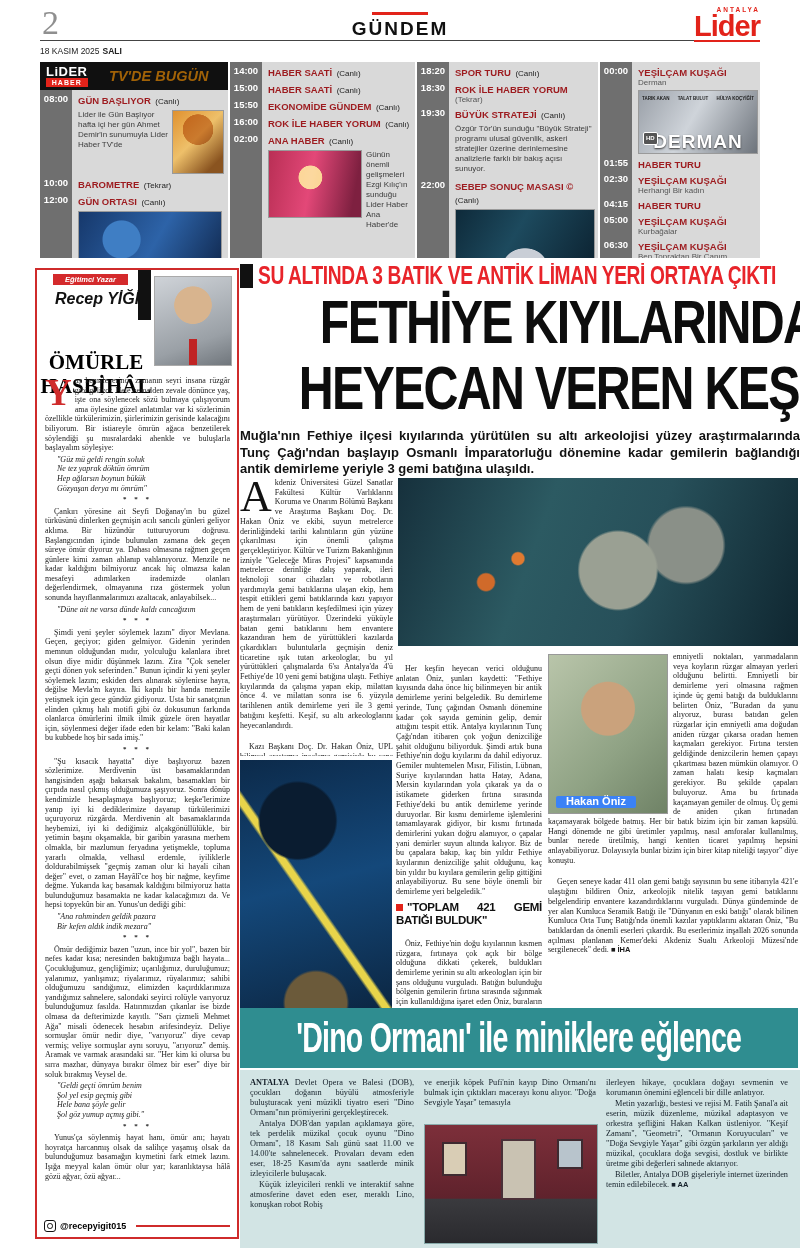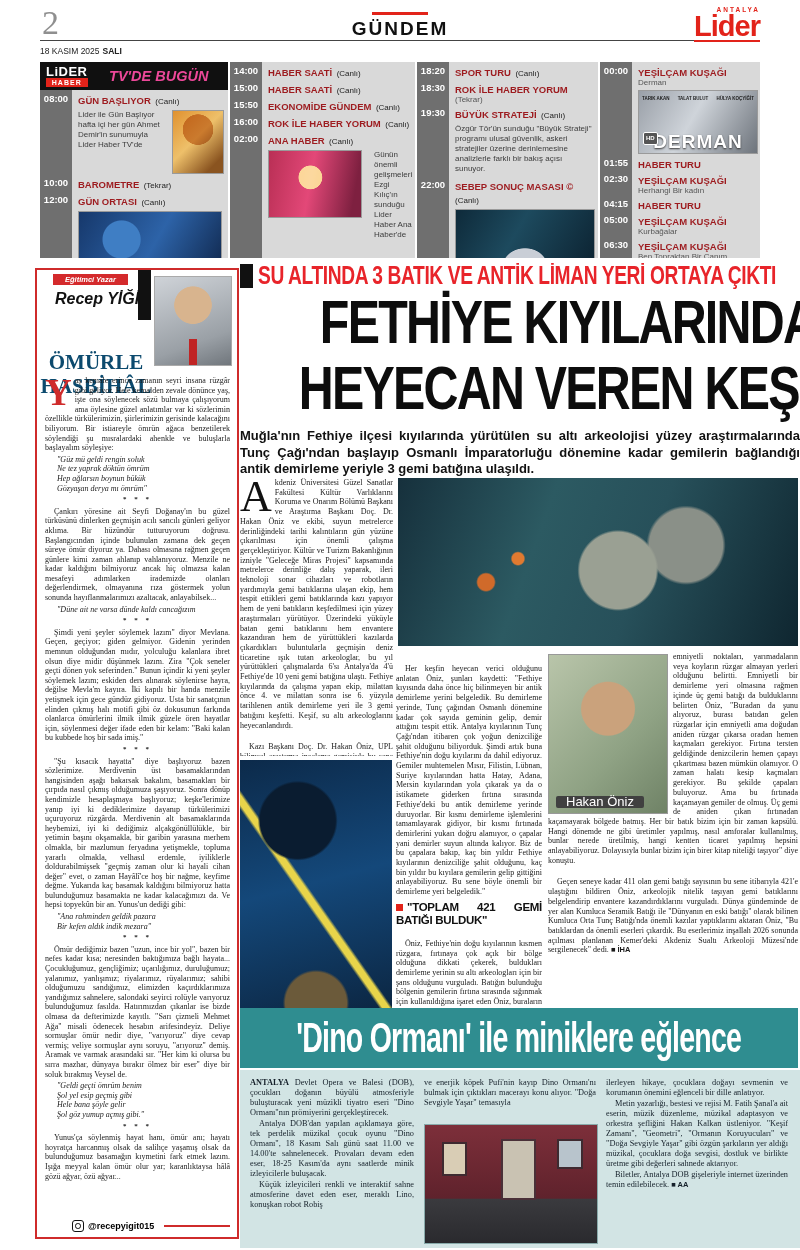--- a/index.html
+++ b/index.html
@@ -20,53 +20,53 @@
   
   .tvstrip{position:absolute;left:40px;top:62px;width:720px;height:196px;}
   .tvcol{position:absolute;top:0;height:196px;background:linear-gradient(90deg,#6f6f6f 32px,#d9d9d9 32px);overflow:hidden;}
   .tve{display:flex;align-items:flex-start;margin-top:3px;}
   .tve .t{flex:0 0 32px;width:32px;color:#fff;font-weight:700;font-size:9.5px;text-align:center;line-height:11px;}
   .tve .b{flex:1;padding:0 4px 0 6px;line-height:11px;}
   .ptitle{color:#9d1b1f;font-weight:700;font-size:9.5px;}
   .ptag{color:#222;font-size:8px;}
   .psub{display:block;color:#555;font-size:8px;line-height:9px;}
   .pdesc{color:#3c3c3c;font-size:8px;line-height:10px;}
-  .row2{display:flex;gap:12px;}
+  .row2{display:flex;gap:4px;}
   .tvimg{border:1px solid #9a9a9a;flex:0 0 auto;}
   .tvlogobar{height:28px;background:#101010;display:flex;align-items:center;gap:8px;padding:0 6px;}
   .lg-top{display:block;color:#fff;font-weight:900;font-size:13px;line-height:12px;letter-spacing:.5px;}
   .lg-bot{display:block;background:#e2231a;color:#fff;font-weight:700;font-size:7px;line-height:9px;text-align:center;letter-spacing:1px;}
-  .tvtitle{color:#ec4899;font-style:italic;font-weight:900;font-size:14.5px;flex:1;text-align:center;}
+  .tvtitle{color:#a16207;font-style:italic;font-weight:900;font-size:14.5px;flex:1;text-align:center;}
 
   
   .ph-anchor{background:linear-gradient(135deg,#e0912f,#eec06a 45%,#8a5420 85%),radial-gradient(circle at 50% 30%,#d9a36e 0 30%,transparent 31%);background-blend-mode:multiply;}
   .ph-gunortasi{background:radial-gradient(circle at 30% 55%,#3f7ec4 0 18%,transparent 19%),linear-gradient(120deg,#16386b,#2d63a8 55%,#122c54);}
   .ph-rok{background:radial-gradient(circle at 50% 28%,#caa07a 0 16%,transparent 17%),linear-gradient(160deg,#454a56,#1f2128 80%);}
   .ph-anahaber{background:linear-gradient(100deg,#b92f55,#e34878 45%,#7e2040 90%),radial-gradient(circle at 45% 40%,#e8c94a 0 18%,transparent 19%);background-blend-mode:screen;}
   .ph-sebep{background:radial-gradient(ellipse at 50% 72%,#c9ced6 0 22%,transparent 23%),linear-gradient(120deg,#0e2a3a,#1d4a5e 40%,#0a1e2c);}
   .ph-derman{position:relative;background:linear-gradient(120deg,#9aa0a8,#cfd4da 45%,#6e747c);}
   .derman-cast{display:flex;justify-content:space-between;padding:2px 3px 0 3px;font-size:4.5px;font-weight:700;color:#1a1a1a;}
   .derman-title{position:absolute;left:0;right:0;bottom:6px;text-align:center;color:#fff;font-weight:900;font-size:19px;letter-spacing:1px;text-shadow:0 1px 2px #333;}
   .hd-badge{position:absolute;left:4px;bottom:8px;border:1px solid #fff;color:#fff;background:#555;font-size:6px;font-weight:700;padding:0 2px;border-radius:2px;}
 
   
   .opinion{position:absolute;left:35px;top:268px;width:200px;height:967px;border:2px solid #cf2b2b;background:#fff;}
   .op-badge{position:absolute;left:16px;top:4px;background:#d42a2c;color:#fff;font-style:italic;font-weight:700;font-size:7.5px;padding:1px 12px;}
   .op-author{position:absolute;left:18px;top:20px;font-style:italic;font-weight:700;font-size:16px;color:#111;}
   .op-black{position:absolute;right:86px;top:0;width:13px;height:50px;background:#111;}
   .op-photo{position:absolute;right:5px;top:6px;width:76px;height:88px;border:1px solid #aaa;background:radial-gradient(circle at 50% 32%,#d8b48e 0 26%,transparent 27%),linear-gradient(160deg,#cfd3d8,#9aa0a6 70%,#70767c);}
   .op-tie{position:absolute;left:34px;bottom:0;width:8px;height:26px;background:#c02424;}
-  .op-title{position:absolute;left:0;top:80px;width:118px;text-align:center;font-family:"Liberation Serif",serif;font-weight:700;font-size:21px;line-height:24px;color:#0c4a6e;}
+  .op-title{position:absolute;left:0;top:80px;width:118px;text-align:center;font-family:"Liberation Serif",serif;font-weight:700;font-size:21px;line-height:24px;color:#000000;}
   .op-body{position:absolute;left:8px;right:7px;top:106px;bottom:24px;overflow:hidden;font-family:"Liberation Serif",serif;font-size:8px;line-height:9.6px;text-align:justify;color:#1c1c1c;}
   .op-body p{margin:0 0 2px 0;}
   .op-body p.ind{text-indent:9px;}
   .dropY{float:left;font-size:37px;line-height:30px;font-weight:700;color:#cf2b2b;padding:2px 3px 0 0;font-family:"Liberation Serif",serif;}
   .verse{font-style:italic;white-space:pre-line;margin:1px 0 1px 12px;line-height:9.6px;}
   .sep{text-align:center;font-weight:700;letter-spacing:3px;font-size:7px;margin:2px 0;}
-  .op-foot{position:absolute;left:7px;bottom:5px;right:7px;display:flex;align-items:center;gap:4px;font-size:9px;margin-left:28px;}
+  .op-foot{position:absolute;left:7px;bottom:5px;right:7px;display:flex;align-items:center;gap:4px;font-size:9px;}
   .ig-icon{display:inline-block;width:10px;height:10px;border:1.4px solid #111;border-radius:3px;position:relative;}
   .ig-icon span{position:absolute;left:2.2px;top:2.2px;width:3.6px;height:3.6px;border:1.2px solid #111;border-radius:50%;}
   .op-redrule{flex:1;height:2px;background:#cf2b2b;margin-left:6px;}
 
   
   .kicker{position:absolute;left:240px;top:263px;width:560px;height:26px;display:flex;align-items:center;overflow:hidden;}
   .kbar{width:13px;height:24px;background:#111;margin-right:5px;flex:0 0 auto;}
   .ktext{display:inline-block;color:#e8242a;font-weight:900;font-size:24px;white-space:nowrap;transform:scale(.80,1.05);transform-origin:left center;letter-spacing:-0.5px;}
   .headline{position:absolute;left:240px;top:289px;width:656px;text-align:center;}
   .hl{height:66px;line-height:66px;white-space:nowrap;}
@@ -90,21 +90,21 @@
     linear-gradient(110deg,#16303c,#2c5a62 35%,#27505a 60%,#0f2630);}
   .diverphoto{position:absolute;left:240px;top:760px;width:152px;height:276px;background:
     radial-gradient(circle at 38% 22%,#0a1c30 0 16%,transparent 17%),
     linear-gradient(55deg,transparent 46%,#e8d44a 47%,#e8d44a 49%,transparent 50%),
     radial-gradient(circle at 50% 88%,#6b5a3a 0 12%,transparent 13%),
     linear-gradient(165deg,#0c2a4a,#14487a 45%,#0a2038);}
   .onizwrap{float:left;width:118px;margin:2px 7px 2px 0;position:relative;}
   .ph-oniz{width:118px;height:158px;border:1px solid #999;background:
     radial-gradient(circle at 50% 34%,#caa27c 0 22%,transparent 23%),
     linear-gradient(135deg,#b9c5aa,#8fa284 60%,#6f8266);}
-  .oniz-cap{position:absolute;left:8px;bottom:6px;background:#404040;color:#fff;font-family:"Liberation Sans",sans-serif;font-weight:400;font-size:13px;padding:1px 10px;border-radius:2px;}
+  .oniz-cap{position:absolute;left:8px;bottom:6px;background:#3b82f6;color:#fff;font-family:"Liberation Sans",sans-serif;font-weight:700;font-size:11px;padding:1px 10px;border-radius:2px;}
 
   
   .dino-banner{position:absolute;left:240px;top:1008px;width:558px;height:60px;background:#2f8d90;display:flex;align-items:center;justify-content:center;overflow:hidden;}
   .dino-hl{display:inline-block;color:#fff;font-weight:900;font-size:38px;white-space:nowrap;letter-spacing:-1px;transform:scale(.75,1.12);}
   .dino-box{position:absolute;left:240px;top:1070px;width:558px;height:178px;background:#d2e4e4;padding-left:10px;}
   .dc{position:absolute;overflow:hidden;font-family:"Liberation Serif",serif;font-size:8.3px;line-height:10px;text-align:justify;color:#15202a;}
   .dc p{margin:0;}
   .dc p.ind{text-indent:9px;margin-top:1px;}
   .dc1{left:10px;top:8px;width:164px;height:162px;}
   .dc2{left:184px;top:8px;width:172px;height:42px;}

